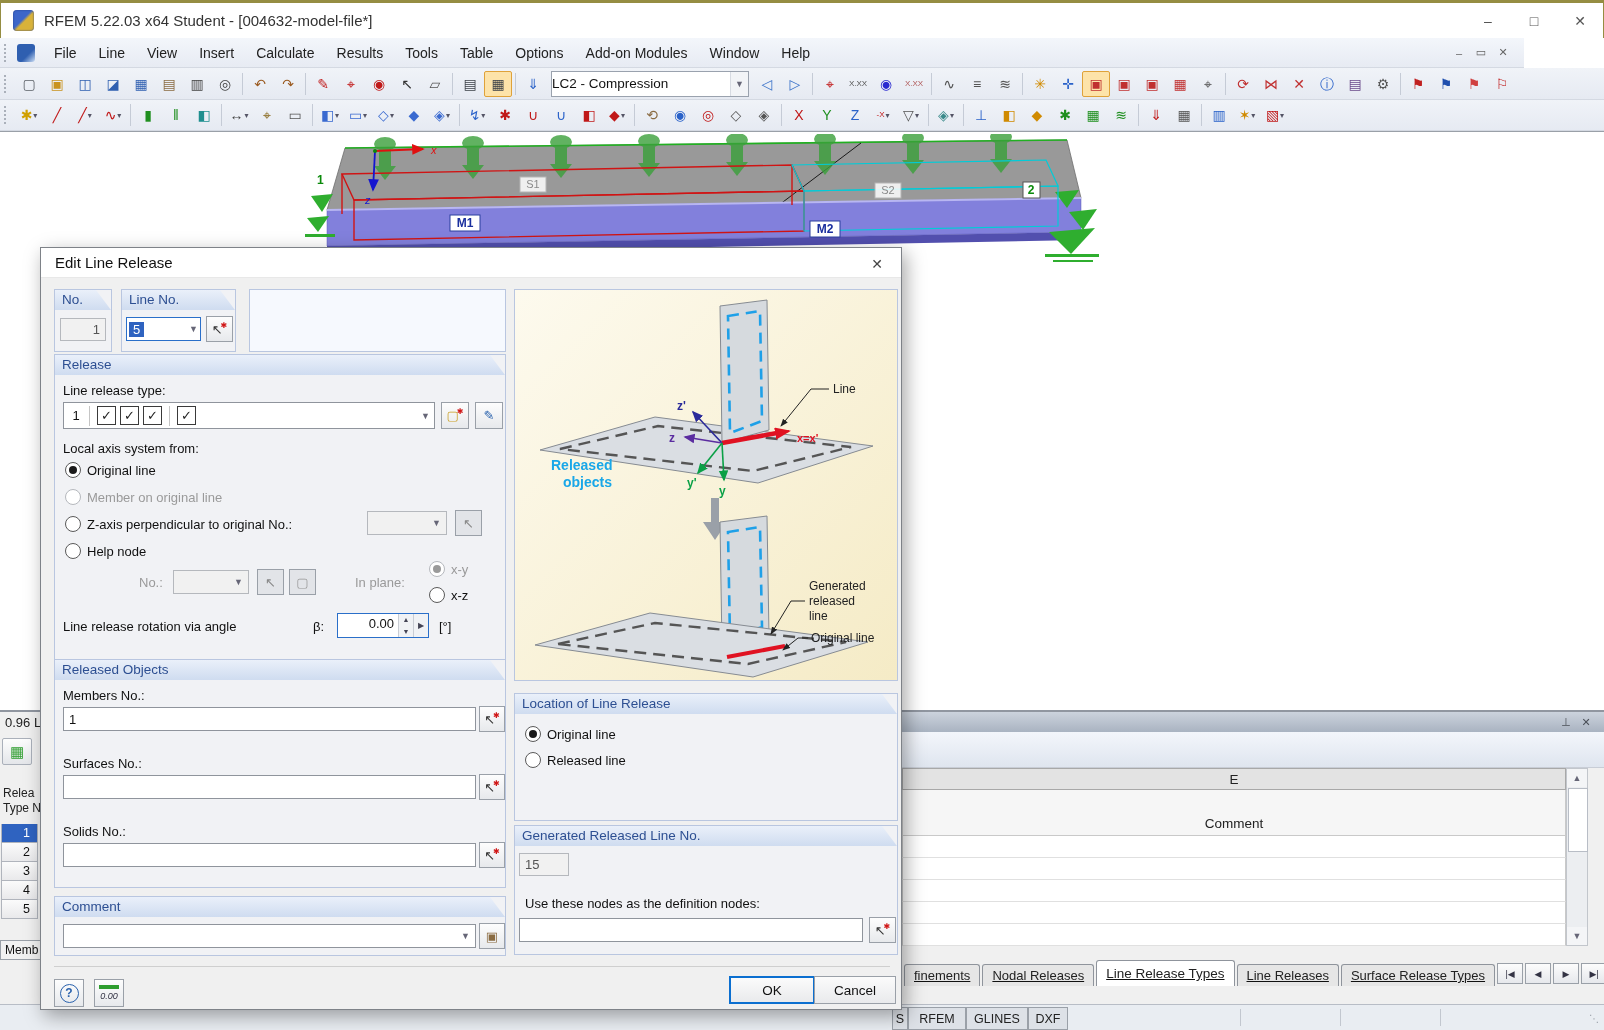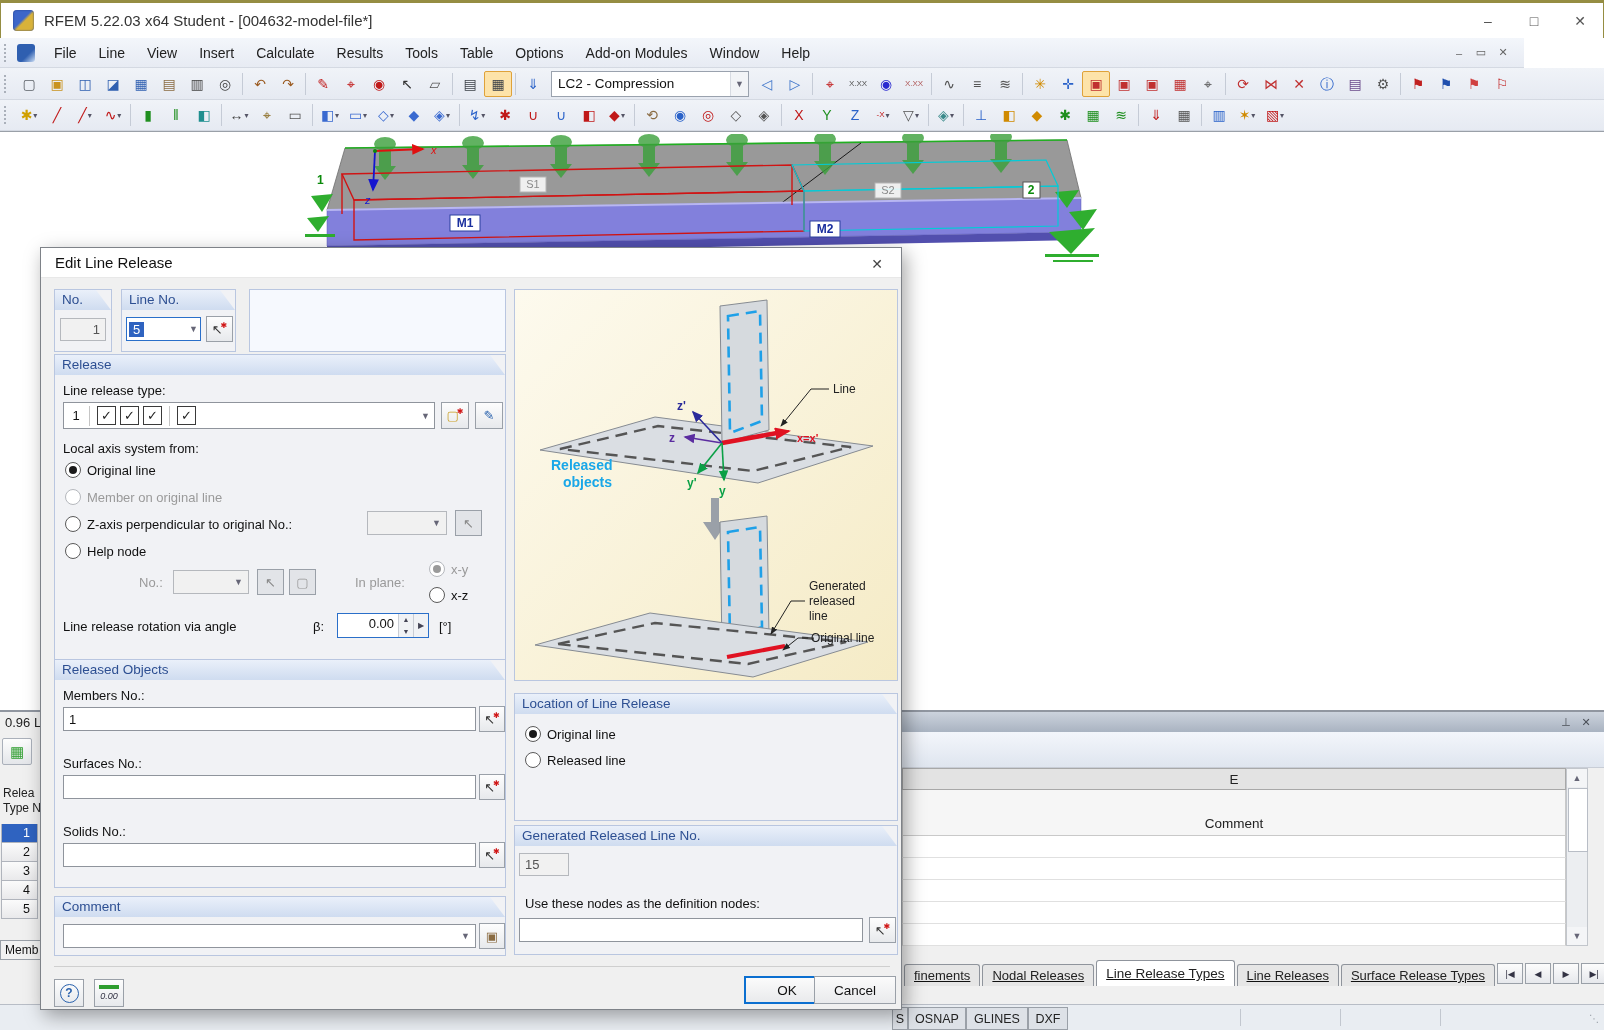--- a/index.html
+++ b/index.html
@@ -26,21 +26,21 @@
            display:flex;align-items:center;border-bottom:1px solid #d4d9e2;}
   .toolbar2{top:100px;height:31px;}
   .icnbtn{min-width:24px;height:24px;padding:0 1px;display:flex;align-items:center;justify-content:center;
           border:1px solid transparent;border-radius:2px;font-size:14px;}
   .icnbtn .glyph{line-height:1;}
   .icnbtn.hl{background:#fde3a9;border-color:#dfa23a;}
   .icnbtn .dd{font-size:8px;color:#556;margin-left:1px;}
   .tsep{width:1px;height:22px;background:#c5cbd6;margin:0 3px;flex:none;}
   .lccombo{width:196px;height:24px;background:#fff;border:1px solid #9aa2ae;display:flex;align-items:center;
            margin:0 4px;font-size:13.5px;}
-  .lccombo .txt{flex:1;padding-left:6px;}
+  .lccombo .txt{flex:1;}
   .lccombo .chev{width:17px;height:100%;display:flex;align-items:center;justify-content:center;
                  color:#667;font-size:9px;border-left:1px solid #d7dbe2;background:#f2f4f7;}
   
   .viewport{left:0;top:131px;width:1604px;height:579px;background:#fff;border-top:1px solid #9aa0a8;}
   
   .paneldiv{left:0;top:710px;width:1604px;height:2px;background:#9096a0;}
   .lp{left:0;top:712px;width:40px;height:292px;background:#f0f0f0;overflow:hidden;}
   .lp-title{left:5px;top:3px;font-size:13px;color:#222;white-space:nowrap;}
   .lp-icon{left:2px;top:26px;width:30px;height:27px;border:1px solid #aab0ba;background:linear-gradient(#fdfdfd,#e4e6ea);
            display:flex;align-items:center;justify-content:center;color:#2f9e2f;font-size:15px;border-radius:2px;}
@@ -629,21 +629,21 @@
           <div class="navbtn">◀</div>
           <div class="navbtn">▶</div>
           <div class="navbtn">▶|</div>
         </div>
     </div>
   </div>
 
   <div class="abs statusbar">
     <div id="statbtns">
         <div class="statbtn" style="left: 892px; width: 14px;">S</div>
-        <div class="statbtn" style="left: 908px; width: 56px;">OSNAP</div>
+        <div class="statbtn" style="left: 908px; width: 56px;">RFEM</div>
         <div class="statbtn" style="left: 966px; width: 60px;">GLINES</div>
         <div class="statbtn" style="left: 1028px; width: 38px;">DXF</div>
       </div>
     <div class="statdiv" style="left:1240px;"></div>
     <div class="statdiv" style="left:1340px;"></div>
     <div class="statdiv" style="left:1440px;"></div>
     <div class="gripdots">⋱</div>
   </div>
 
   <div class="abs dlg">
@@ -847,17 +847,17 @@
     </div>
 
     <div class="abs" style="left:13px;top:718px;width:836px;height:1px;background:#cfcfcf;"></div>
     <div class="pbtn" style="left:13px;top:731px;width:30px;height:28px;">
       <span style="border:1.5px solid #2a62ad;border-radius:50%;width:17px;height:17px;display:flex;align-items:center;justify-content:center;color:#2a62ad;font-weight:bold;font-size:12px;">?</span>
     </div>
     <div class="pbtn" style="left:53px;top:731px;width:30px;height:28px;flex-direction:column;">
       <span style="width:20px;height:4px;background:#2f9e2f;margin-bottom:2px;"></span>
       <span style="font-size:9px;font-style:italic;color:#334;">0.00</span>
     </div>
-    <div class="btn def" style="left:703px;top:728px;width:86px;height:28px;">OK</div>
+    <div class="btn def" style="left:688px;top:728px;width:86px;height:28px;">OK</div>
     <div class="btn" style="left:773px;top:728px;width:82px;height:28px;">Cancel</div>
   </div>
 
 </div>
 
 </body></html>

